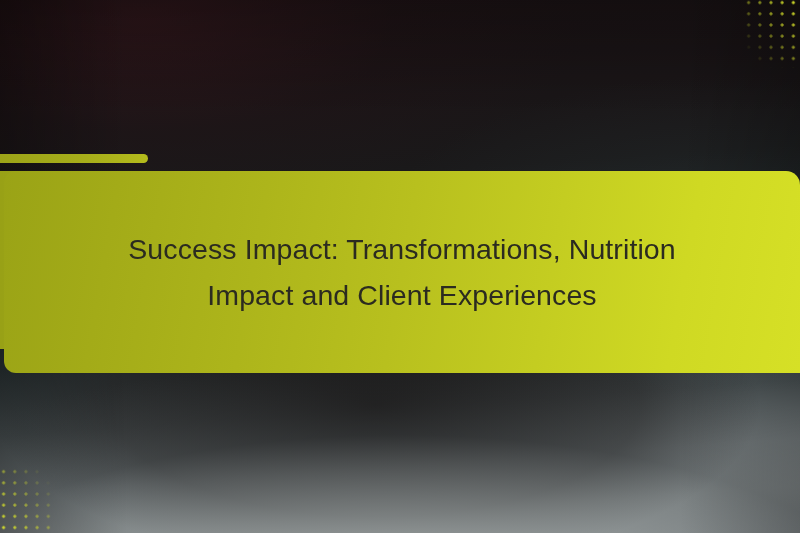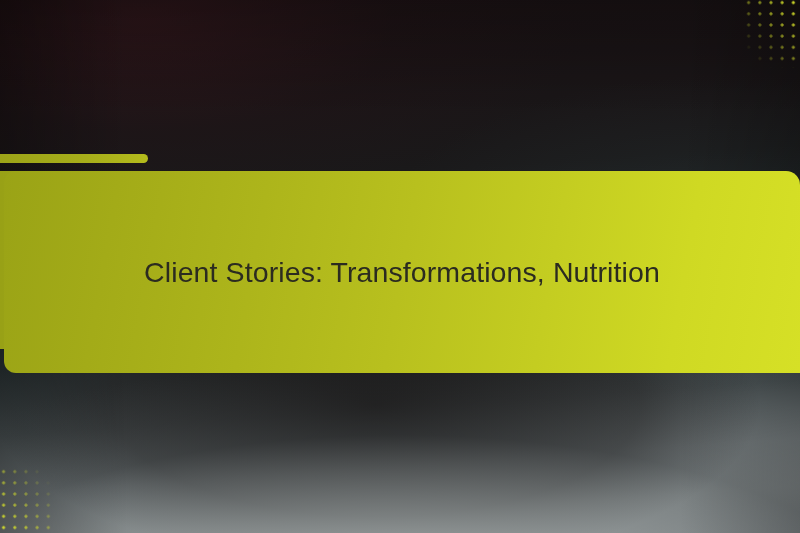--- a/index.html
+++ b/index.html
@@ -140,17 +140,18 @@
   <div class="dots dots-tr"></div>
   <div class="dots dots-bl"></div>
 
   <div class="accent-bar"></div>
 
   <div class="banner-wrap">
     <div class="banner-step"></div>
     <div class="banner-main"></div>
 
     <div class="title">
-      <div class="title-line">Client Stories: Transformations, Nutrition</div>
+      <div class="title-line">Success Impact: Transformations, Nutrition</div>
+      <div class="title-line">Impact and Client Experiences</div>
     </div>
   </div>
 
 </div>
 
 </body></html>

